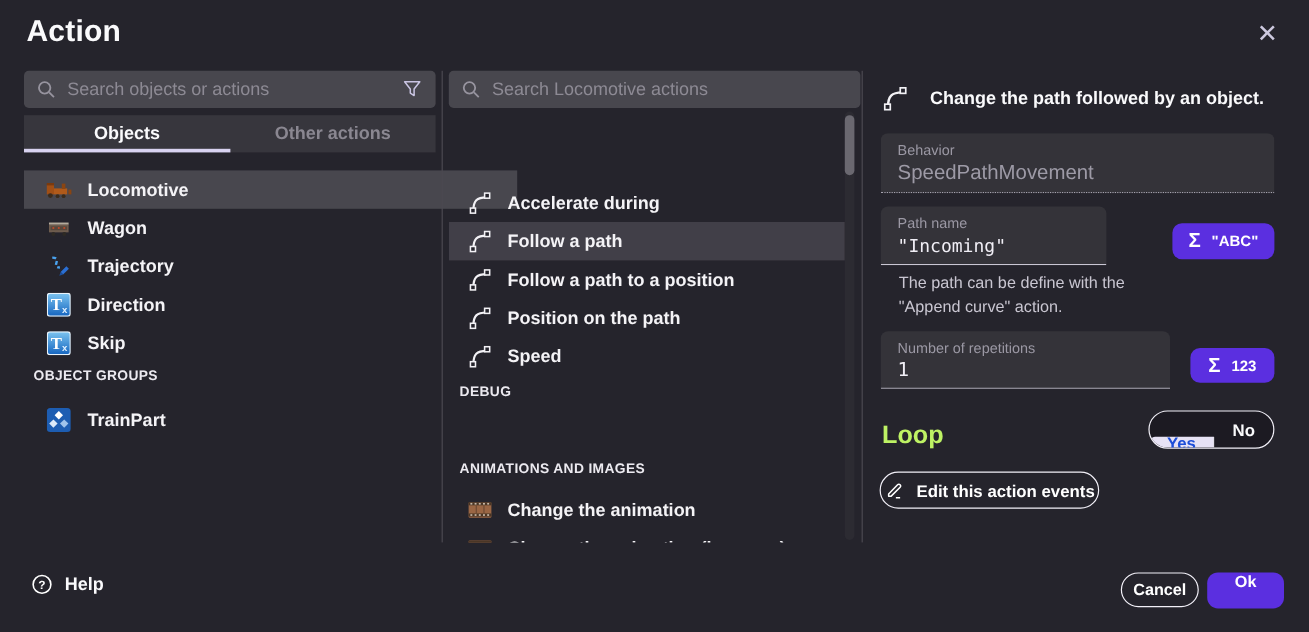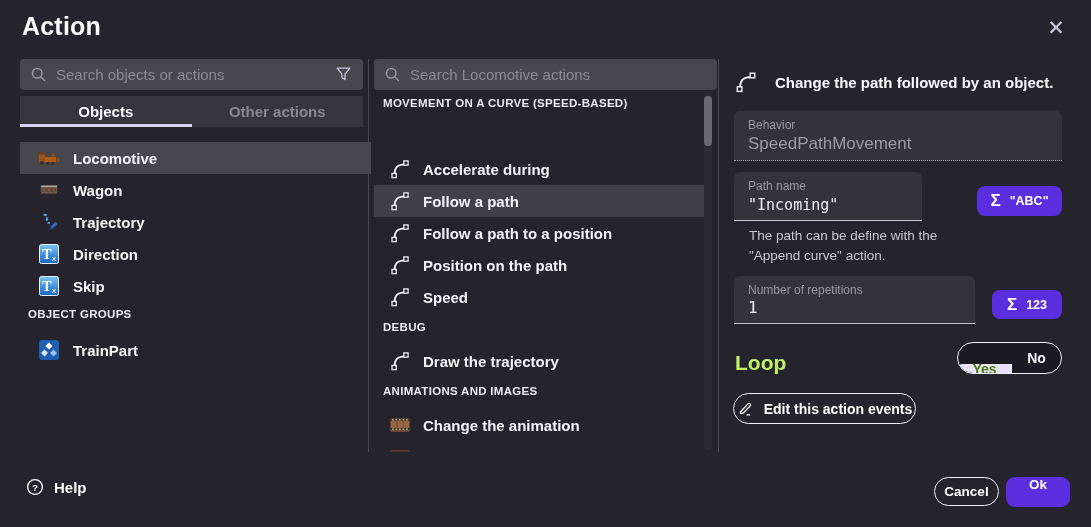--- a/index.html
+++ b/index.html
@@ -58,21 +58,21 @@
   .desc-text { font-size:15px; font-weight:700; color:#fafafc; }
   .helper { font-size:13.5px; color:#c9c6d1; line-height:20px; }
 
   .expr-btn { background:#5b2fe0; border-radius:8px; display:flex; align-items:center; justify-content:center; gap:9px; color:#fff; cursor:pointer; }
   .expr-btn .sigma { font-size:17px; font-weight:700; }
   .expr-btn .elabel { font-size:12.5px; font-weight:700; }
 
   .loop-label { font-size:21px; font-weight:700; color:#bef264; }
   .toggle { display:flex; border:1.5px solid #f2f0f8; border-radius:17px; overflow:hidden; background:#1c1a22; }
   .toggle .seg { display:flex; align-items:center; justify-content:center; font-size:14px; font-weight:700; cursor:pointer; }
-  .toggle .seg.on  { background:#e7e2f5; color:#4d7c0f; border-radius:15px 0 0 15px; border-right:1.5px solid #f2f0f8;margin-top:21px; }
+  .toggle .seg.on  { background:#e7e2f5; color:#1d4ed8; border-radius:15px 0 0 15px; border-right:1.5px solid #f2f0f8;margin-top:21px; }
   .toggle .seg.off { color:#fafafc; }
 
   .outline-btn { border:1.5px solid #f2f0f8; border-radius:16px; background:transparent; color:#fff;
                  display:flex; align-items:center; justify-content:center; gap:10px; font-weight:700; cursor:pointer; }
   .primary-btn { background:#5b2fe0; border:none; border-radius:9px; color:#fff; display:flex; 
                  justify-content:center; font-weight:700; cursor:pointer; }
 
   .help-area { left:26px; top:478px; display:flex; align-items:center; gap:10px; cursor:pointer; }
   .help-label { font-size:15px; font-weight:700; color:#fafafc; }
 </style>
@@ -104,21 +104,21 @@
 
 <div class="abs tabbar">
   <div class="tab active">
       <span>Objects</span>
     </div>
   <div class="tab inactive">
       <span>Other actions</span>
     </div>
 </div>
 
-<div class="abs row sel-left" style="left:20px;top:142px;width:351px;">
+<div class="abs row sel-left" style="left:20px;top:142px;width:411px;">
   <span class="ic">
     <svg width="22" height="18" viewBox="0 0 22 18">
       <rect x="1" y="5" width="6" height="8" fill="#a04f16"></rect>
         <rect x="1" y="3.5" width="6" height="2" fill="#7a3a0e"></rect>
       <rect x="7" y="8" width="11" height="5" fill="#b05a1a"></rect>
         <rect x="13.5" y="4" width="3" height="4.5" fill="#8a4512"></rect>
       <rect x="19" y="9" width="2.5" height="4" fill="#8a4512"></rect>
       <circle cx="4" cy="14" r="2" fill="#3a2b1c"></circle>
         <circle cx="10" cy="14.5" r="1.6" fill="#3a2b1c"></circle>
         <circle cx="15" cy="14.5" r="1.6" fill="#3a2b1c"></circle>
@@ -196,21 +196,20 @@
 
 <div class="abs search-box" style="left:374px;top:59px;width:343px;">
   <svg width="17" height="17" viewBox="0 0 20 20">
       <circle cx="8.5" cy="8.5" r="5.6" stroke="#97949f" stroke-width="1.8" fill="none"></circle>
       <line x1="12.9" y1="12.9" x2="17.6" y2="17.6" stroke="#97949f" stroke-width="1.8"></line>
     </svg>
   <input placeholder="Search Locomotive actions" style="">
 </div>
 
 <div class="abs mid-list">
-  <div class="sec-header" style="top:5px;">MOVEMENT ON A CURVE (SPEED-BASED)</div>
 
 
   <div class="row" style="top:61px;">
     <span class="ic">
         <svg width="22" height="22" viewBox="0 0 24 24" fill="none">
           <path d="M6 19 C6 10 9 7 18 7" stroke="#f2f1f5" stroke-width="2"></path>
           <rect x="3.3" y="16.8" width="4.6" height="4.6" fill="#25242c" stroke="#f2f1f5" stroke-width="1.4"></rect>
           <rect x="16.2" y="3.2" width="4.6" height="4.6" fill="#25242c" stroke="#f2f1f5" stroke-width="1.4"></rect>
         </svg>
       </span>
@@ -256,30 +255,20 @@
           <path d="M6 19 C6 10 9 7 18 7" stroke="#f2f1f5" stroke-width="2"></path>
           <rect x="3.3" y="16.8" width="4.6" height="4.6" fill="#25242c" stroke="#f2f1f5" stroke-width="1.4"></rect>
           <rect x="16.2" y="3.2" width="4.6" height="4.6" fill="#25242c" stroke="#f2f1f5" stroke-width="1.4"></rect>
         </svg>
       </span>
     <span>Speed</span>
   </div>
 
   <div class="sec-header" style="top:229px;">DEBUG</div>
 
-  <div class="row" style="top:253px;">
-    <span class="ic">
-        <svg width="22" height="22" viewBox="0 0 24 24" fill="none">
-          <path d="M6 19 C6 10 9 7 18 7" stroke="#f2f1f5" stroke-width="2"></path>
-          <rect x="3.3" y="16.8" width="4.6" height="4.6" fill="#25242c" stroke="#f2f1f5" stroke-width="1.4"></rect>
-          <rect x="16.2" y="3.2" width="4.6" height="4.6" fill="#25242c" stroke="#f2f1f5" stroke-width="1.4"></rect>
-        </svg>
-      </span>
-    <span>Draw the trajectory</span>
-  </div>
 
   <div class="sec-header" style="top:293px;">ANIMATIONS AND IMAGES</div>
 
   <div class="row" style="top:317px;">
     <span class="ic">
       <svg width="20" height="16" viewBox="0 0 20 16">
         <rect x="0.5" y="1.5" width="19" height="13" rx="1" fill="#9a6644"></rect>
         <rect x="0.5" y="1.5" width="19" height="2.6" fill="#4a3626"></rect>
           <rect x="0.5" y="10.9" width="19" height="2.6" fill="#4a3626"></rect>
         <rect x="2" y="2.1" width="1.6" height="1.4" fill="#c9b9a8"></rect>

